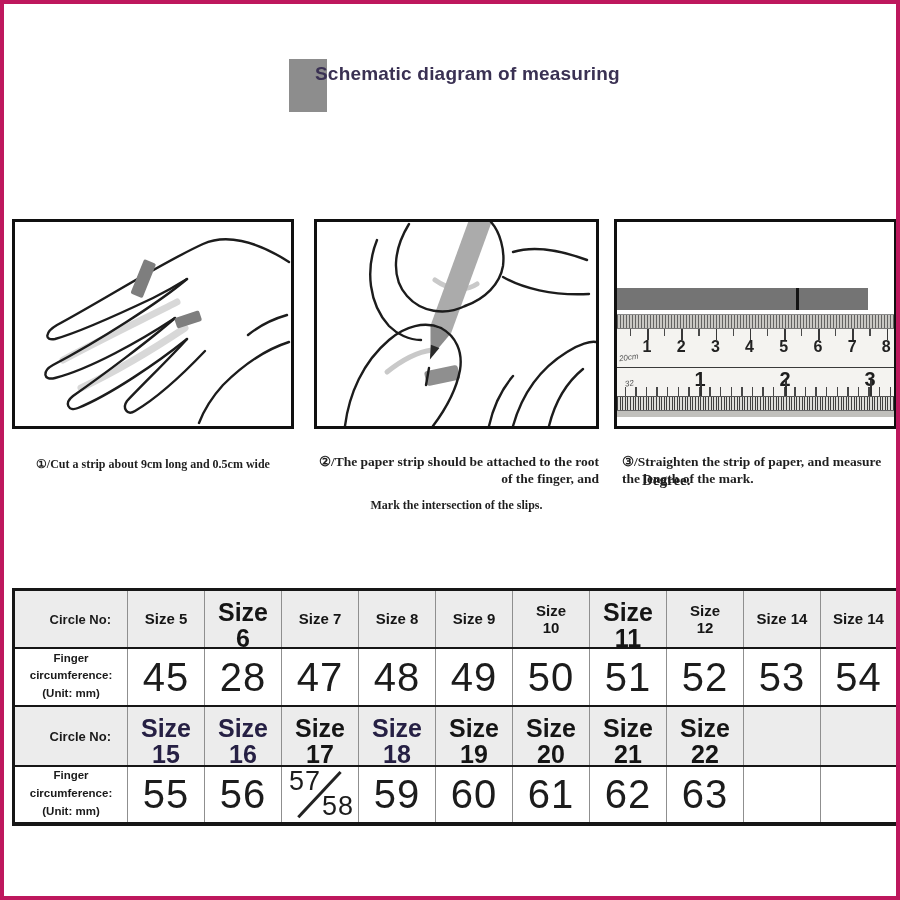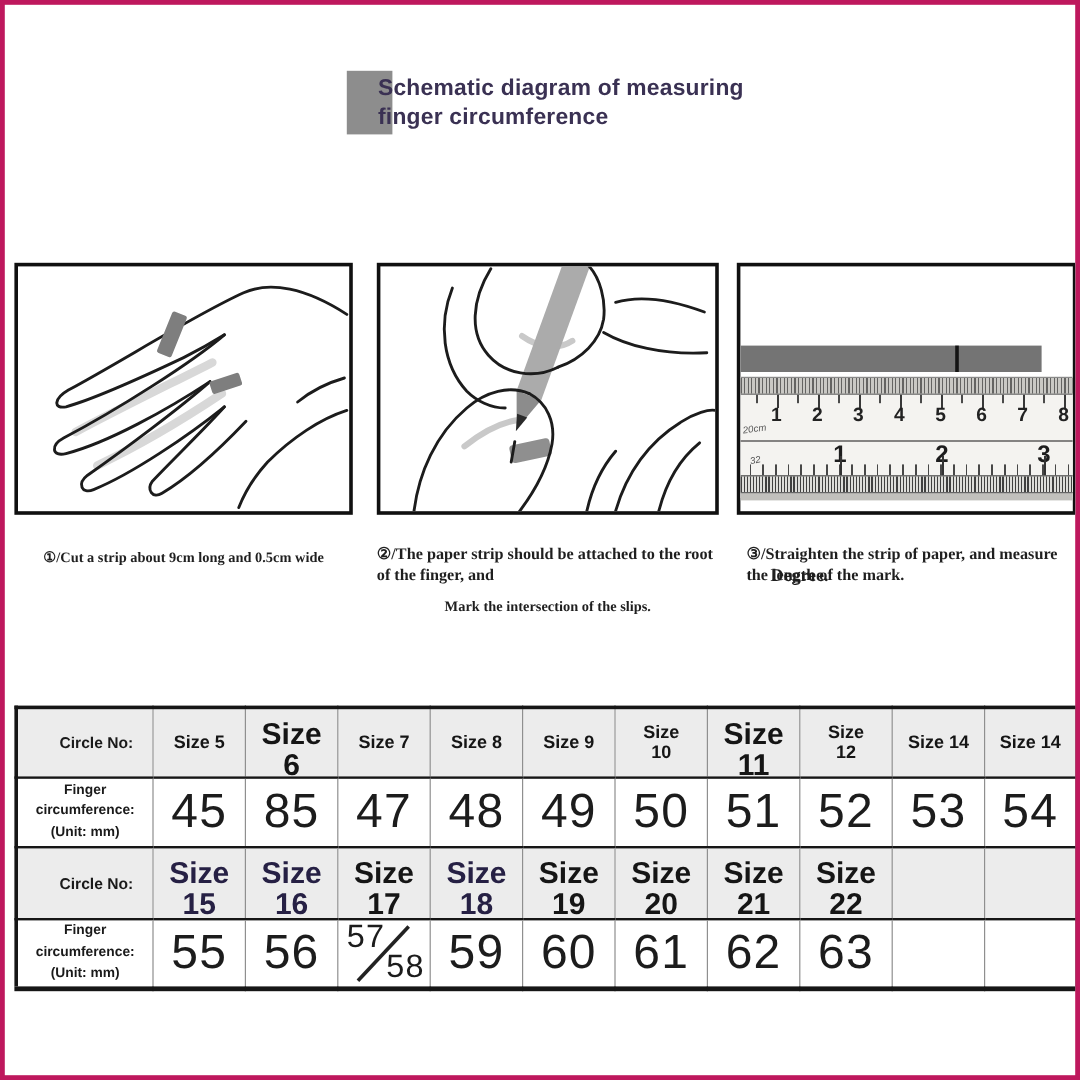--- a/index.html
+++ b/index.html
@@ -42,21 +42,21 @@
     background:repeating-linear-gradient(90deg,#333 0 1.6px,transparent 1.6px 85px);}
   .inch-label{position:absolute;left:8px;top:11px;font-size:8px;font-style:italic;color:#555;transform:rotate(-12deg);}
   .ruler-band-dense{height:13px;background:#dededa;border-top:1px solid #555;
     background-image:repeating-linear-gradient(90deg,rgba(25,25,25,.8) 0 1px,transparent 1px 2.6px);}
   .ruler-edge-bottom{height:6px;background:#c1c0bc;border-top:1px solid #666;}
 
   
   .caption{position:absolute;color:#1f1f1f;font-weight:700;font-family:Liberation Serif, serif;}
   .cap1-main{left:8px;top:453px;width:282px;text-align:center;font-size:12px;}
   .cap1-sub{left:8px;top:492px;width:282px;text-align:center;font-size:13px;}
-  .cap2-main{left:310px;top:450px;width:285px;text-align:left;font-size:13.5px;line-height:1.25;}
+  .cap2-main{left:310px;top:450px;width:285px;text-align:right;font-size:13.5px;line-height:1.25;}
   .cap2-sub{left:310px;top:494px;width:285px;text-align:center;font-size:12px;}
   .cap3-main{left:618px;top:450px;width:272px;text-align:left;font-size:13.5px;line-height:1.25;}
   .cap3-sub{left:638px;top:468px;font-size:15px;}
 
   
   table.size-table{position:absolute;left:8px;top:584px;width:884px;border-collapse:collapse;table-layout:fixed;
     border:3px solid #161616;border-bottom-width:4px;}
   table.size-table td{border-left:1px solid #8f8f8f;border-top:2.5px solid #161616;position:relative;padding:0;}
   table.size-table tr td:first-child{border-left:none;}
   table.size-table tr:first-child td{border-top:none;}
@@ -77,21 +77,20 @@
   .fr-slash{position:absolute;left:36px;top:-3px;width:2.5px;height:62px;background:#222;transform:rotate(43deg);}
 </style>
 </head>
 <body>
 
 <div class="page">
 
   <div class="title-square"></div>
   <div class="page-title">
     <div>Schematic diagram of measuring</div>
-    <div>finger circumference</div>
   </div>
 
   <div class="panel panel-1">
     <svg viewBox="0 0 276 204" width="276" height="204">
       <g stroke="#d8d8d8" stroke-width="7" fill="none" stroke-linecap="round">
         <path d="M 48,138 C 95,113 135,94 162,80"></path>
         <path d="M 66,166 C 108,146 146,122 170,106"></path>
       </g>
       <g stroke="#1c1c1c" stroke-width="2.4" fill="none" stroke-linecap="round">
         <path d="M 274,40 C 240,18 210,12 188,22 C 148,40 85,80 42,103 C 30,110 29,119 40,117 C 58,112 100,94 138,76 C 152,69 164,62 172,57"></path>
@@ -240,21 +239,21 @@
         </tr>
         <tr class="row-values">
           <td>
             <div class="ci mid label-small">Finger circumference:
 (Unit: mm)</div>
           </td>
           <td>
             <div class="ci mid val">45</div>
           </td>
           <td>
-            <div class="ci mid val">85</div>
+            <div class="ci mid val">28</div>
           </td>
           <td>
             <div class="ci mid val">47</div>
           </td>
           <td>
             <div class="ci mid val">48</div>
           </td>
           <td>
             <div class="ci mid val">49</div>
           </td>

